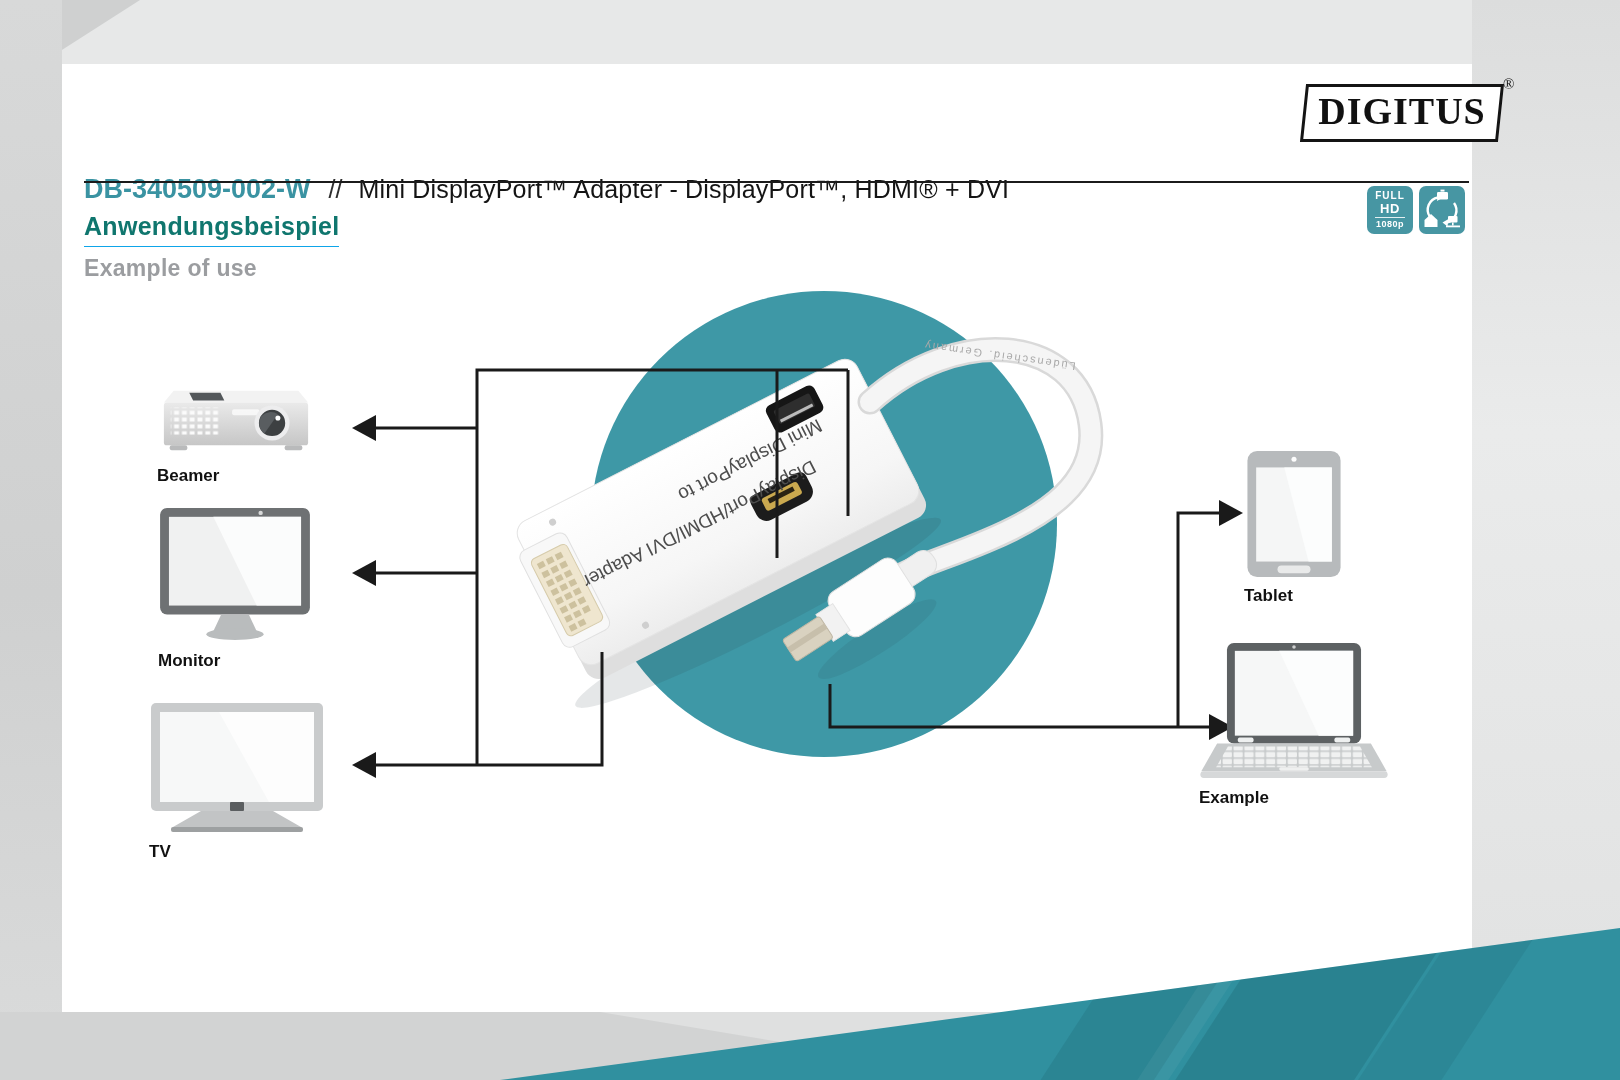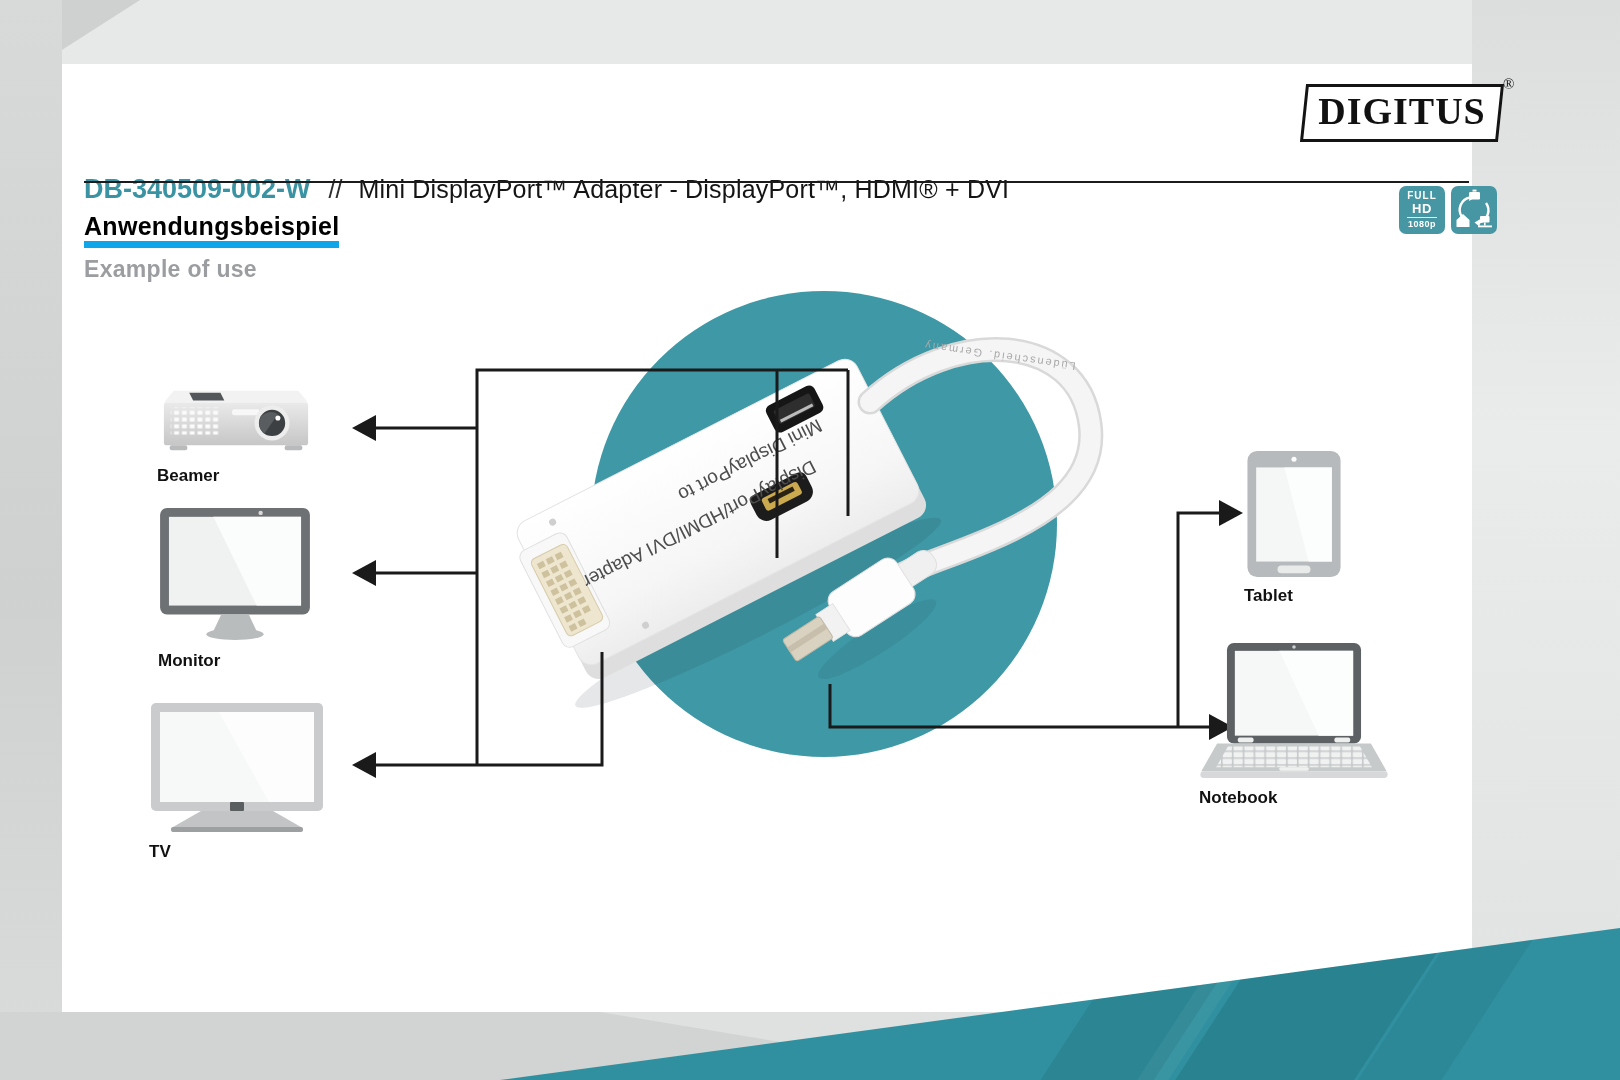--- a/index.html
+++ b/index.html
@@ -51,34 +51,34 @@
   
   .header-row{position:absolute;left:84px;top:142px;width:1385px;z-index:3;
     display:flex;align-items:center;white-space:nowrap;margin-top:32px;}
   .product-code{font-size:27px;font-weight:bold;color:var(--brand-teal,#3A93A2);}
   .header-sep{font-size:25px;color:#2e2e2e;margin:0 16px 0 18px;}
   .product-title{font-size:25px;color:#141414;letter-spacing:.2px;}
   .header-rule{position:absolute;left:84px;top:181px;width:1385px;height:2px;
     background:#1b1b1b;z-index:3;}
 
   
-  .badges{position:absolute;left:1367px;top:186px;display:flex;gap:6px;z-index:3;margin-left:32px;}
+  .badges{position:absolute;left:1367px;top:186px;display:flex;gap:6px;z-index:3;}
   .badge{width:46px;height:48px;border-radius:7px;background:#4796A3;
     color:#fff;display:flex;flex-direction:column;align-items:center;justify-content:center;
     line-height:1;}
   .badge .b-top{font-size:10px;font-weight:bold;letter-spacing:1px;margin-bottom:1px;}
   .badge .b-mid{font-size:13px;font-weight:bold;letter-spacing:.5px;}
   .badge .b-line{width:30px;height:1px;background:rgba(255,255,255,.85);margin:2px 0;}
   .badge .b-bot{font-size:9px;font-weight:bold;letter-spacing:.5px;}
   .badge.icon-badge{padding:0;}
 
   
   .headings{position:absolute;left:84px;top:212px;z-index:3;}
-  .heading-de{display:inline-block;font-size:25px;font-weight:bold;color:#000000;
-    letter-spacing:.3px;border-bottom:7px solid #0ea5e9;}
+  .heading-de{display:inline-block;font-size:25px;font-weight:bold;color:#0f766e;
+    letter-spacing:.3px;padding-bottom:5px;border-bottom:1px solid #0ea5e9;}
   .heading-en{margin-top:8px;font-size:23px;font-weight:bold;
     color:var(--heading-gray,#9B9DA0);letter-spacing:.3px;}
 
   
   #diagram-svg{position:absolute;left:0;top:0;z-index:2;pointer-events:none;}
 
   .device{position:absolute;z-index:3;}
   .device-label{font-size:17px;font-weight:bold;color:#111;margin-top:3px;}
 </style>
 </head>
@@ -310,21 +310,21 @@
       <rect x="35" y="10" width="120" height="86" fill="#f6f7f7"></rect>
       <polygon points="80,10 155,10 155,96 120,96" fill="#fcfdfd"></polygon>
       <circle cx="95" cy="6" r="1.8" fill="#cfd0d0"></circle>
       <rect x="38" y="98" width="16" height="5" rx="2" fill="#eef0f0"></rect>
       <rect x="136" y="98" width="16" height="5" rx="2" fill="#eef0f0"></rect>
       <polygon points="17,104 173,104 189,132 1,132" fill="#c7cacb"></polygon>
       <polygon points="28,107 162,107 174,128 16,128" fill="url(#keysPat)"></polygon>
       <rect x="80" y="128" width="30" height="3.5" rx="1.7" fill="#eff0f0"></rect>
       <rect x="0" y="132" width="190" height="7" rx="3.5" fill="#d6d8d9"></rect>
     </svg>
-    <div class="device-label">Notebook</div>
+    <div class="device-label">Example</div>
   </div>
 
   <div class="teal-wedge">
     <div class="streak s1"></div>
     <div class="streak s2"></div>
     <div class="streak s3"></div>
     <div class="streak s4"></div>
   </div>
 
 </div>

